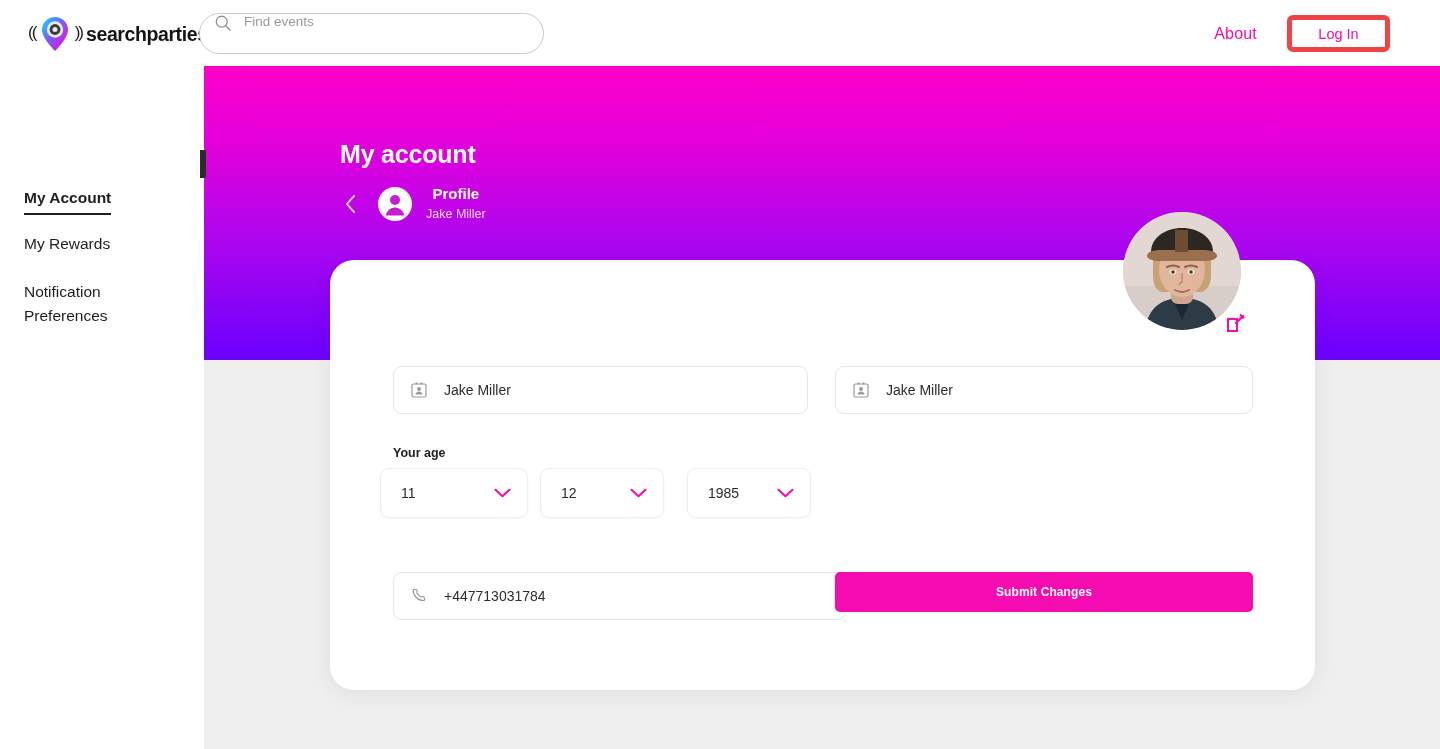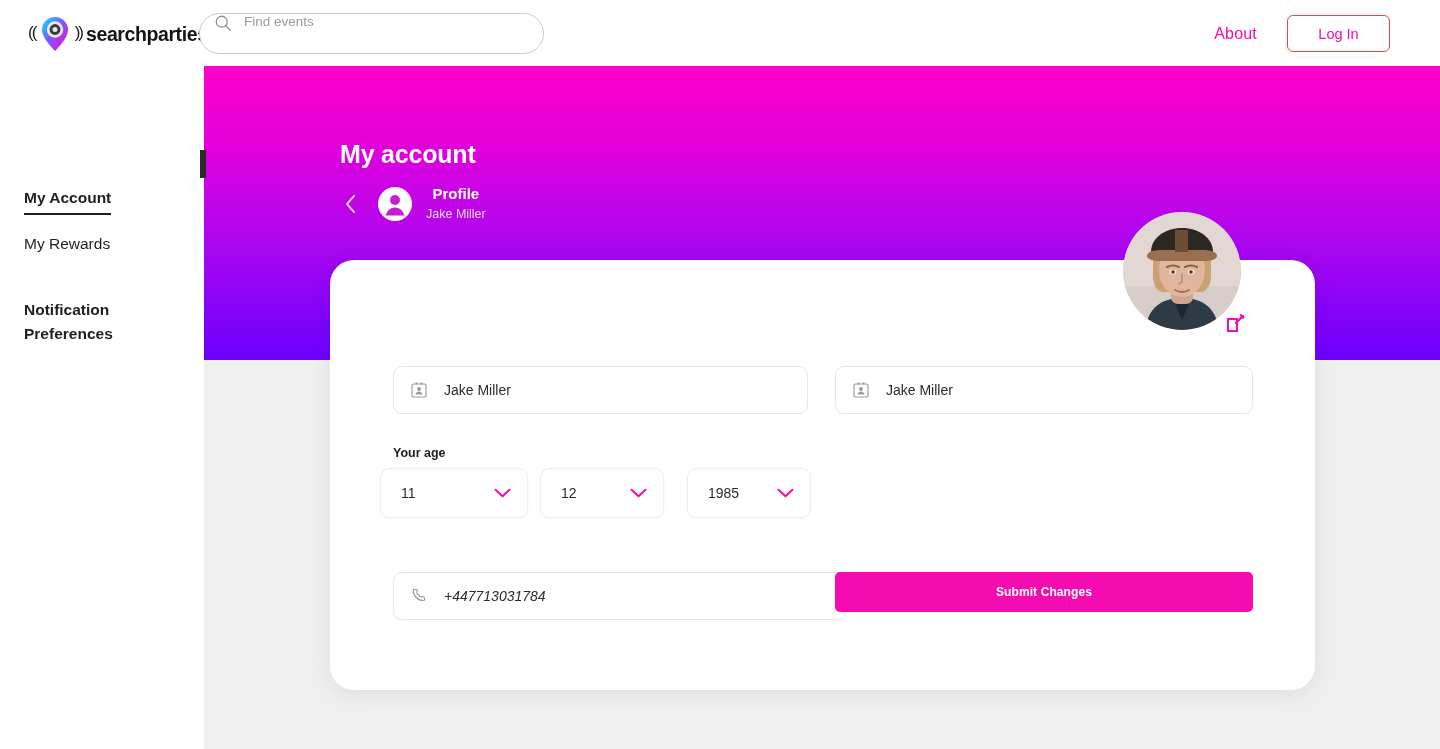--- a/index.html
+++ b/index.html
@@ -47,41 +47,41 @@
   }
   .search-input::placeholder { color: #9a9a9a; }
 
   .nav-right {
     position: absolute; right: 50px; top: 15px; display: flex; align-items: center; gap: 30px;
   }
   .about-link {
     font-size: 16px; color: #F50CB0; text-decoration: none; letter-spacing: 0.2px;
   }
   .login-btn {
-    width: 103px; height: 37px; border: 1px solid #ef4444; border-radius: 6px;
+    width: 103px; height: 37px; border: 5px solid #ef4444; border-radius: 6px;
     background: #fff; color: #F50CB0; font-size: 14.5px;
     font-family: "Liberation Sans", sans-serif; cursor: pointer;
     display: flex; align-items: center; justify-content: center;
   }
 
   
   .sidebar {
     position: absolute; left: 0; top: 66px; width: 204px; height: 683px;
     background: #ffffff; z-index: 30;
   }
   .side-item {
     position: absolute; left: 24px; font-size: 15.5px; color: #1f1f1f; line-height: 24px;
     cursor: pointer;
   }
   .side-item.active {
     font-weight: bold; border-bottom: 2px solid #1f1f1f; padding-bottom: 3px;
   }
   .si-0 { top: 120px; }
   .si-1 { top: 166px; }
-  .si-2 { top: 232px; width: 130px; font-weight: bold; }
+  .si-2 { top: 214px; width: 130px; }
 
   .side-handle {
     position: absolute; left: 200px; top: 150px; width: 6px; height: 28px;
     background: #2b2b2b; z-index: 35;
   }
 
   
   .hero {
     position: absolute; left: 204px; top: 65px; width: 1236px; height: 295px;
     background: linear-gradient(180deg, #FF00C8 0%, #E100DC 28%, #A906F0 62%, #6A00FF 100%);
@@ -136,21 +136,21 @@
     position: absolute; height: 48px; border: 1px solid #e6e6e6; border-radius: 9px;
     background: #fff; display: flex; align-items: center; padding: 0 16px;
     box-shadow: 0 1px 2px rgba(0,0,0,0.02);
   }
   .field .fi { width: 18px; height: 18px; margin-right: 16px; flex: 0 0 auto; }
   .field .fv { font-size: 14px; color: #2b2b2b; }
 
   .f-name   { left: 63px;  top: 106px; width: 415px; }
   .f-sur    { left: 505px; top: 106px; width: 418px; }
   .f-email  { left: 505px; top: 209px; width: 418px; }
-  .f-phone  { left: 63px;  top: 312px; width: 453px; font-style: italic; }
+  .f-phone  { left: 63px;  top: 312px; width: 453px; }
 
   .age-label {
     position: absolute; left: 63px; top: 186px; font-size: 12.5px; font-weight: bold; color: #1f1f1f;
   }
   .sel {
     position: absolute; top: 208px; height: 50px; border: 1px solid #eeeeee; border-radius: 9px;
     background: #fff; display: flex; align-items: center; justify-content: space-between;
     padding: 0 16px 0 20px; cursor: pointer; box-shadow: 0 1px 3px rgba(0,0,0,0.04);
   }
   .sel .sv { font-size: 14px; color: #2b2b2b; }

